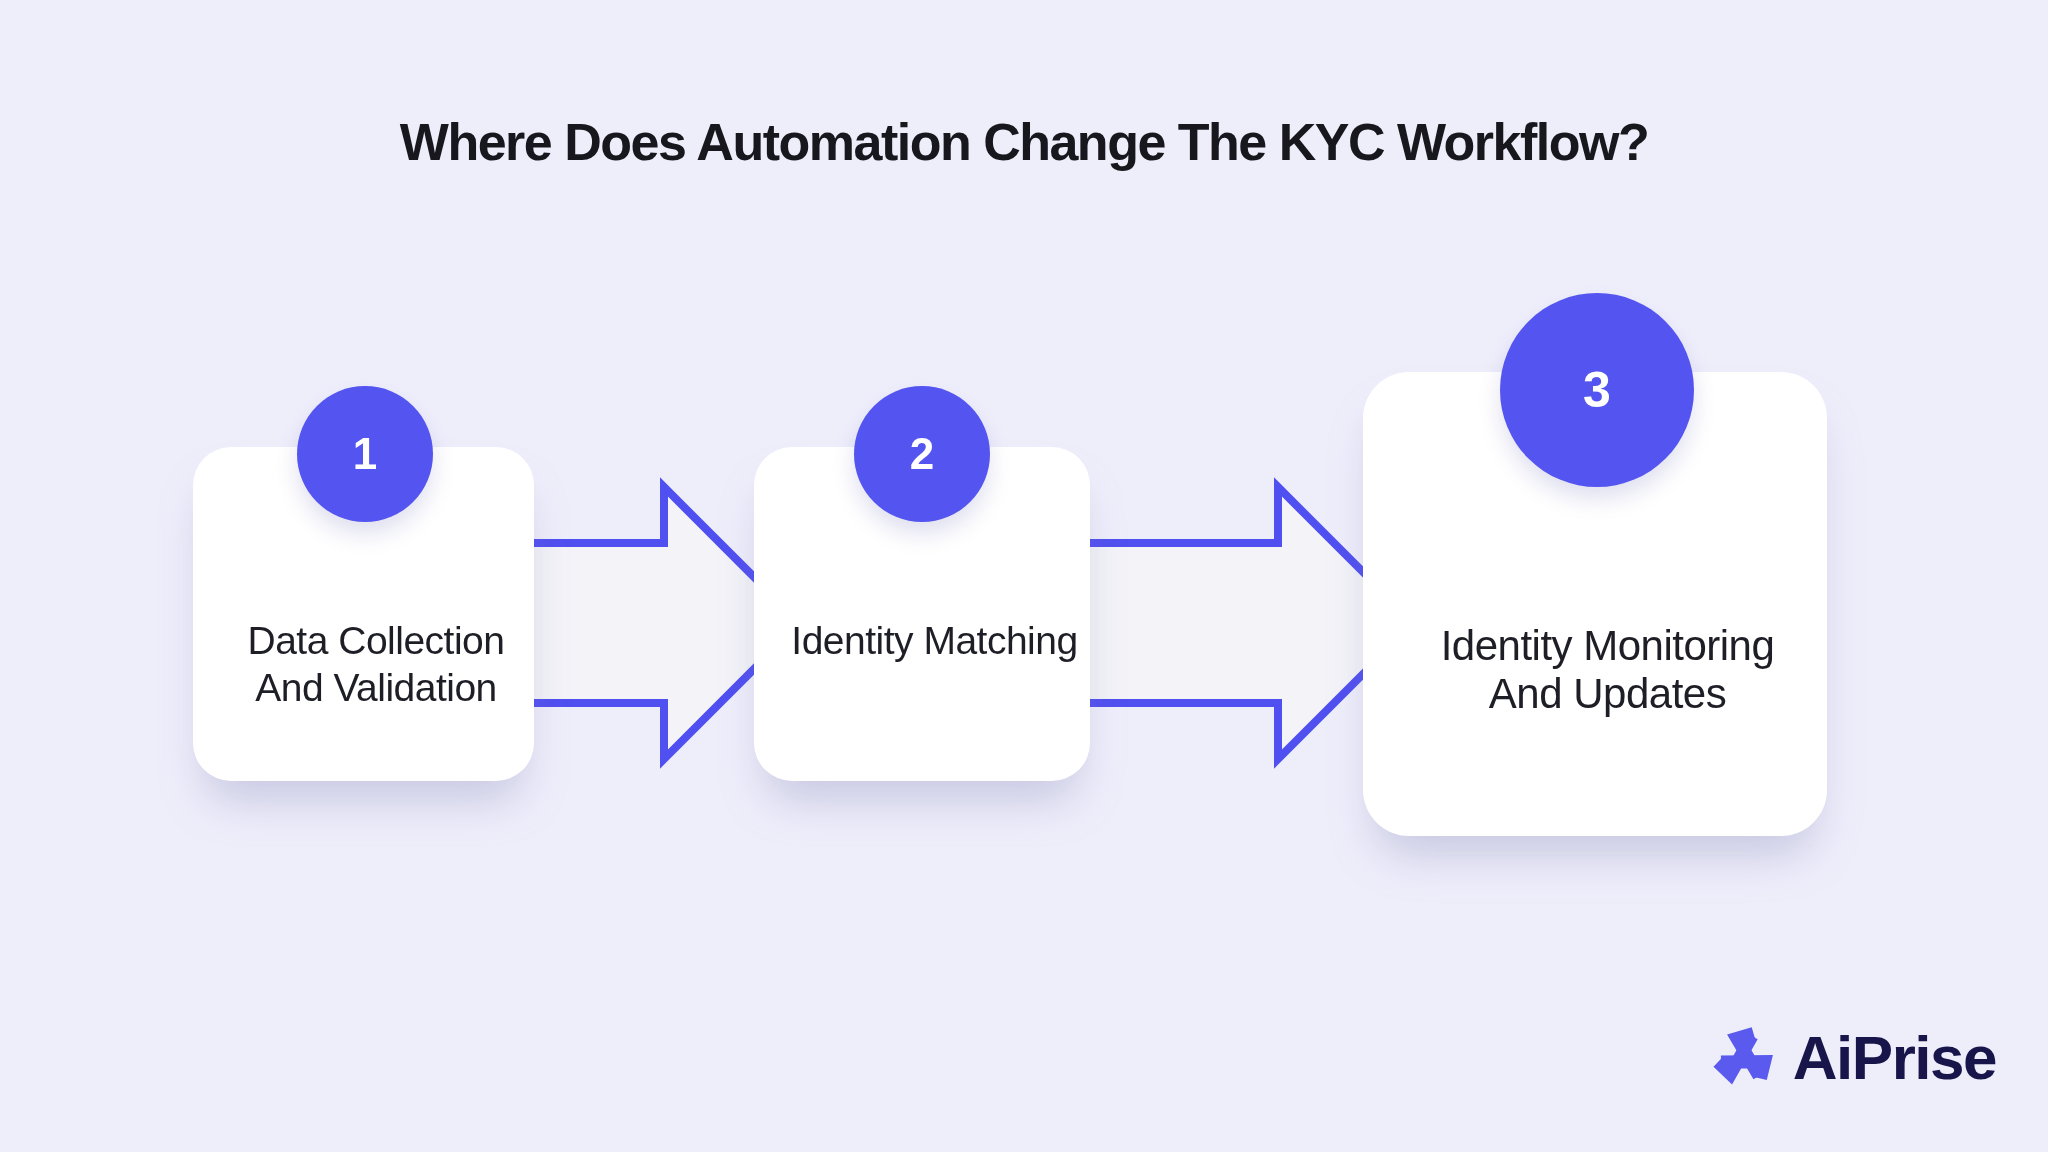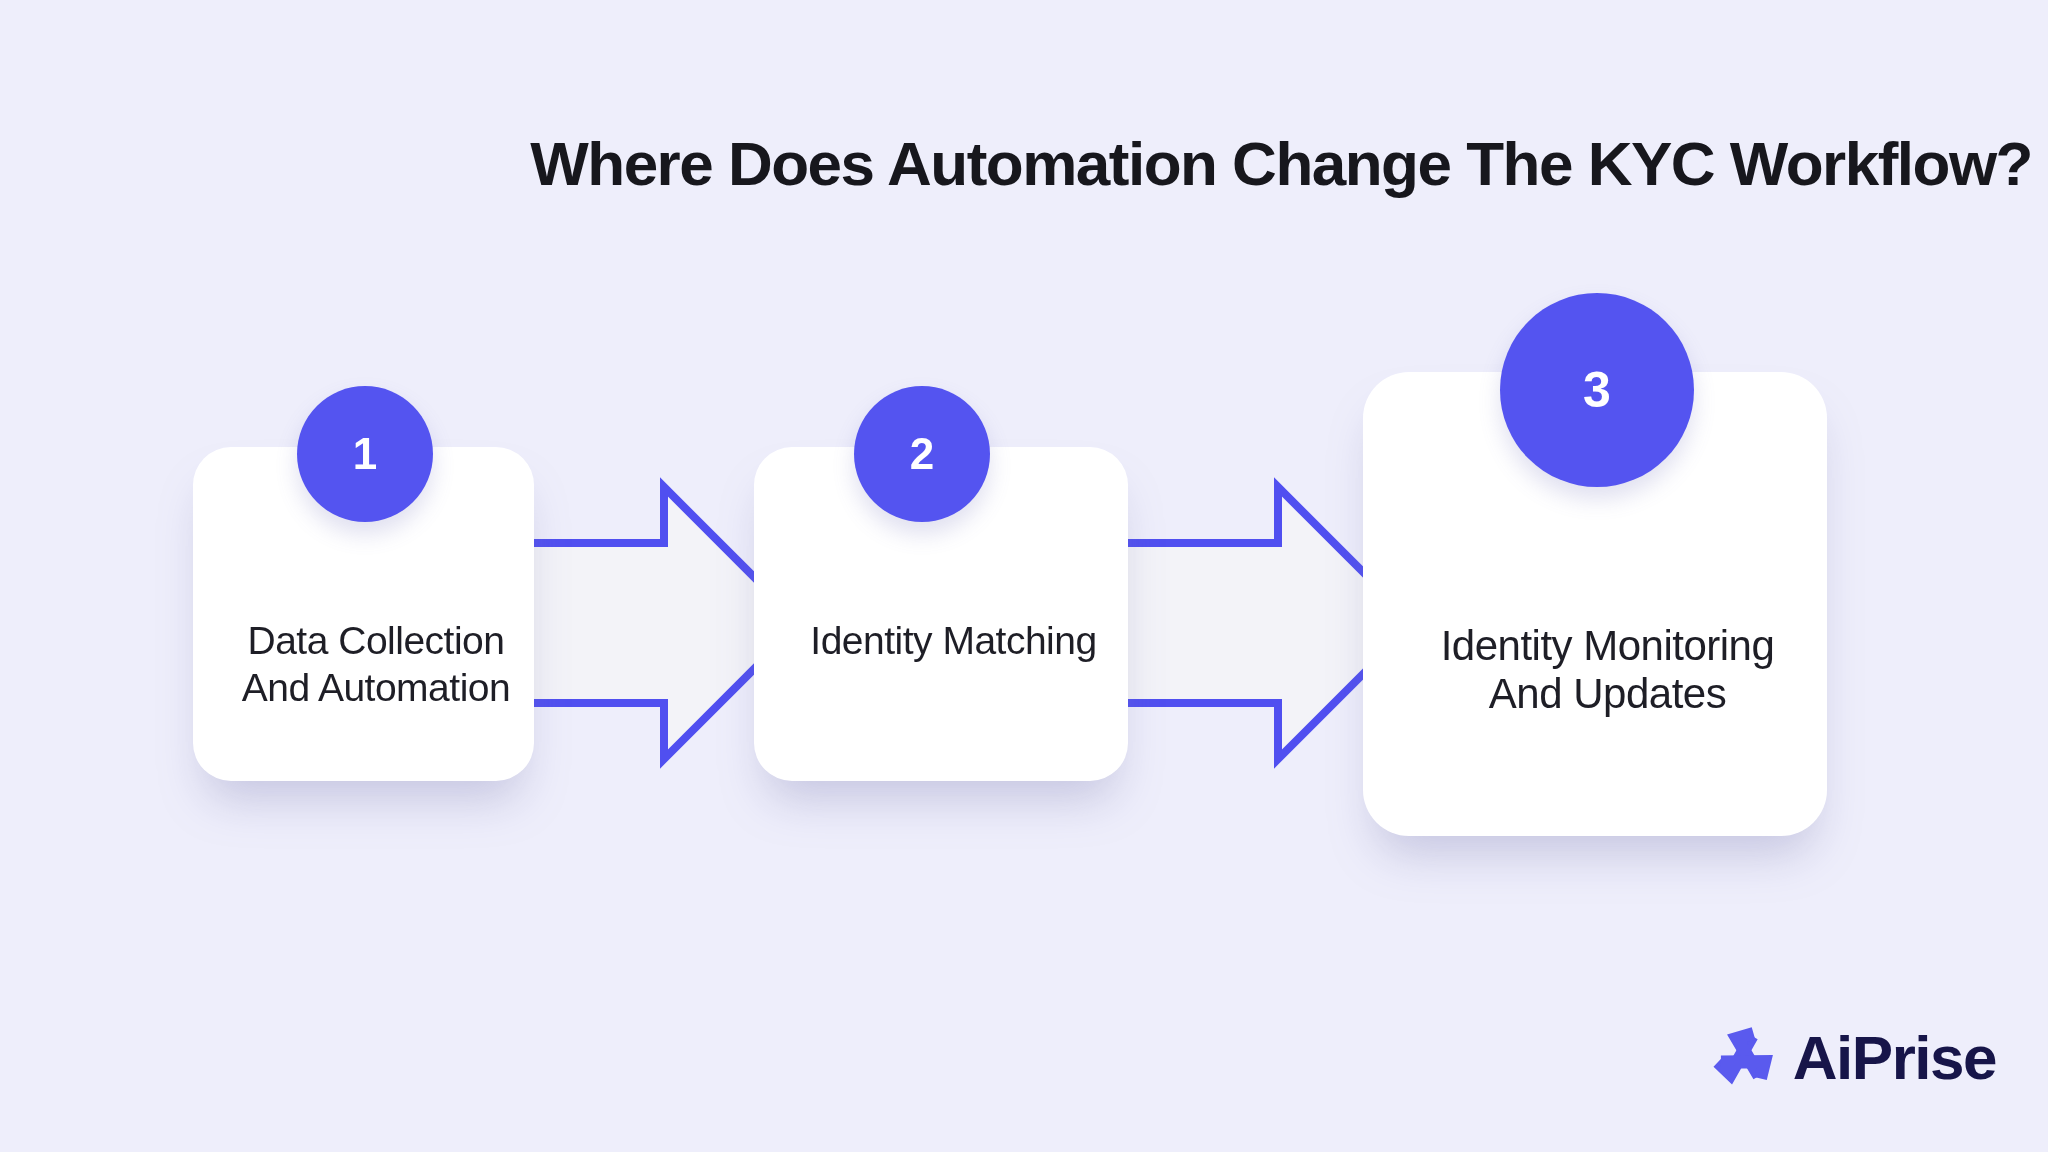--- a/index.html
+++ b/index.html
@@ -18,23 +18,23 @@
   .canvas{
     position:relative;
     width:2048px;height:1152px;
     background:var(--background);
     overflow:hidden;
     font-family:"Liberation Sans",sans-serif;
   }
   .title{
     position:absolute;
     top:112px;left:0;right:0;
-    margin:16px;
-    text-align:right;
-    font-size:62px;
+    margin:0;
+    text-align:center;
+    font-size:52px;
     font-weight:700;
     letter-spacing:-1.5px;
     color:var(--title-text);
   }
   .arrows{
     position:absolute;
     top:0;left:0;
     width:2048px;height:1152px;
     z-index:1;
     pointer-events:none;
@@ -45,21 +45,21 @@
     stroke-width:8;
     stroke-linejoin:miter;
   }
   .card{
     position:absolute;
     background:var(--card);
     z-index:2;
     box-shadow:0 30px 45px -12px rgba(125,125,178,0.35);
   }
   .card-1{left:193px;top:447px;width:341px;height:334px;border-radius:38px;}
-  .card-2{left:754px;top:447px;width:374px;height:334px;border-radius:38px;}
+  .card-2{left:754px;top:447px;width:336px;height:334px;border-radius:38px;}
   .card-3{left:1363px;top:372px;width:464px;height:464px;border-radius:46px;}
   .card-label{
     position:absolute;
     left:0;right:0;
     text-align:center;
     color:var(--card-text);
     font-weight:400;
     letter-spacing:-0.5px;
     margin-left:25px;
   }
@@ -105,21 +105,21 @@
   <h1 class="title">Where Does Automation Change The KYC Workflow?</h1>
 
   <svg class="arrows" viewBox="0 0 2048 1152" aria-hidden="true">
     <path class="arrow-shape" d="M518,543 H664 V487 L800,623 L664,759 V703 H518 Z"></path>
     <path class="arrow-shape" d="M1073,543 H1278 V487 L1414,623 L1278,759 V703 H1073 Z"></path>
   </svg>
 
   <section class="card card-1">
     <div class="card-label">
       <div>Data Collection</div>
-      <div>And Automation</div>
+      <div>And Validation</div>
     </div>
   </section>
 
   <section class="card card-2">
     <div class="card-label">
       <div>Identity Matching</div>
     </div>
   </section>
 
   <section class="card card-3">

